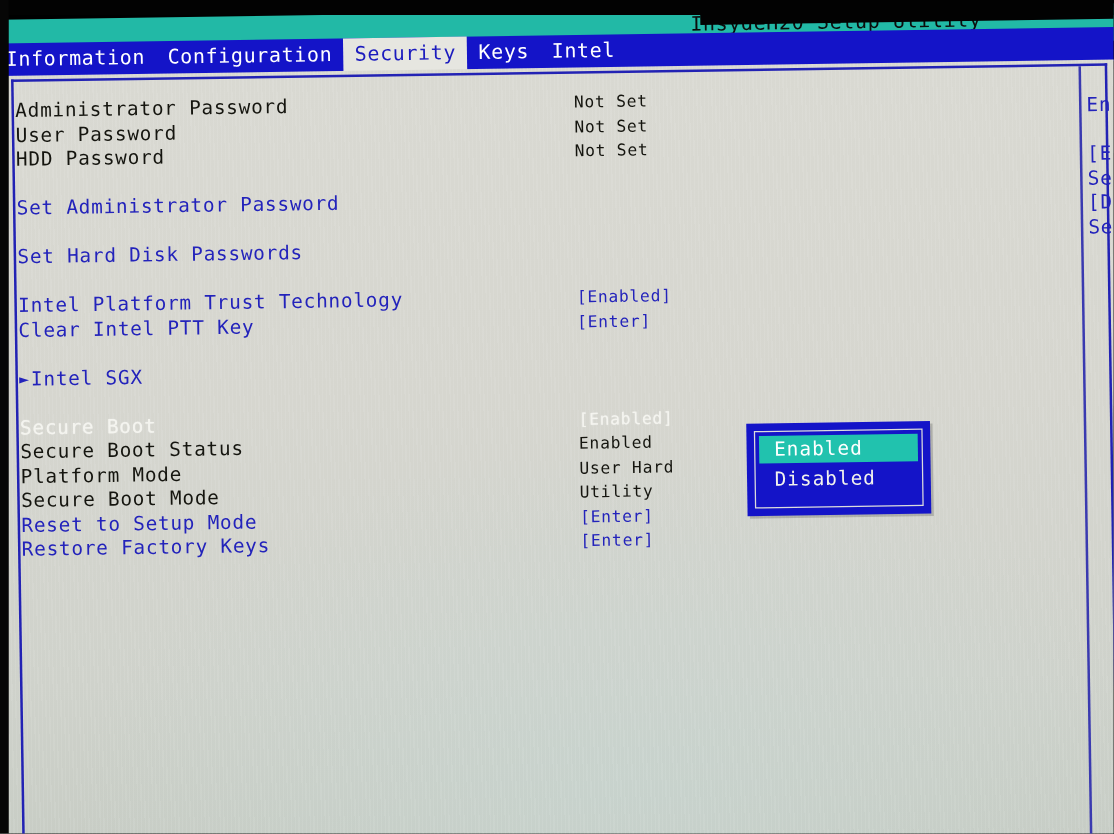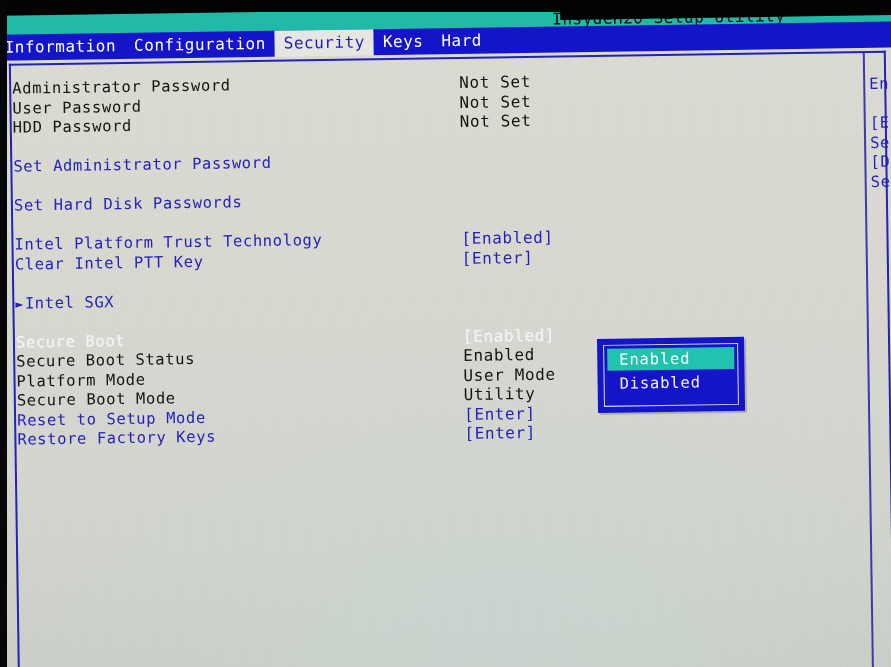--- a/index.html
+++ b/index.html
@@ -157,21 +157,21 @@
     left: 0;
     top: 0;
     font-size: 15.5px;
     letter-spacing: 0.6px;
     line-height: 19.5px;
   }
   .row .value {
     position: absolute;
     left: 447px;
     top: 0;
-    font-size: 16px;
+    font-size: 13px;
     letter-spacing: 0.6px;
     line-height: 19.5px;
   }
   .gap { height: 19.5px; }
 
   .c-black    { color: #15150f; }
   .c-blue     { color: #2323bb; }
   .c-white    { color: #f4f4ef; text-shadow: 0 0 1px rgba(255,255,255,0.6); }
 
   .arrow {
@@ -272,21 +272,21 @@
 
     <div class="title-band"></div>
     <div class="title-text">InsydeH20 Setup Utility</div>
 
     <div class="menu-bar"></div>
     <div class="tabs" id="tabs">
         <div class="tab spacer-pad">Information</div>
         <div class="tab">Configuration</div>
         <div class="tab active">Security</div>
         <div class="tab">Keys</div>
-        <div class="tab">Hard</div>
+        <div class="tab">Intel</div>
       </div>
 
     <div class="surface"></div>
     <div class="scan"></div>
 
     <div class="border-top"></div>
     <div class="border-left"></div>
     <div class="border-right"></div>
     <div class="divider"></div>
 
@@ -328,21 +328,21 @@
         <div class="row">
           <div class="label c-white">Secure Boot</div>
           <div class="value c-white">[Enabled]</div>
         </div>
         <div class="row">
           <div class="label c-black">Secure Boot Status</div>
           <div class="value c-black">Enabled</div>
         </div>
         <div class="row">
           <div class="label c-black">Platform Mode</div>
-          <div class="value c-black">User Mode</div>
+          <div class="value c-black">User Hard</div>
         </div>
         <div class="row">
           <div class="label c-black">Secure Boot Mode</div>
           <div class="value c-black">Utility</div>
         </div>
         <div class="row">
           <div class="label c-blue">Reset to Setup Mode</div>
           <div class="value c-blue">[Enter]</div>
         </div>
         <div class="row">

